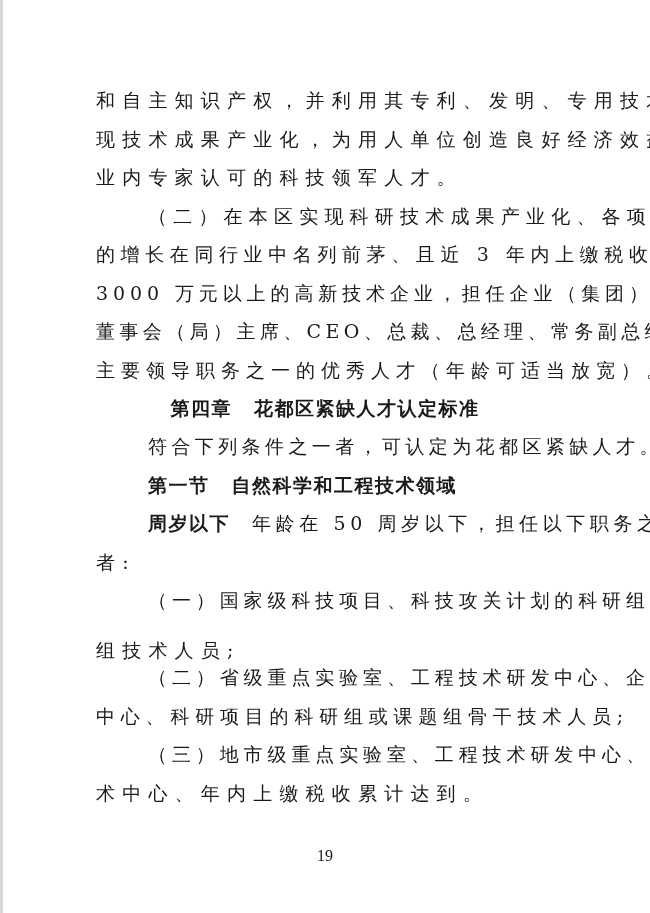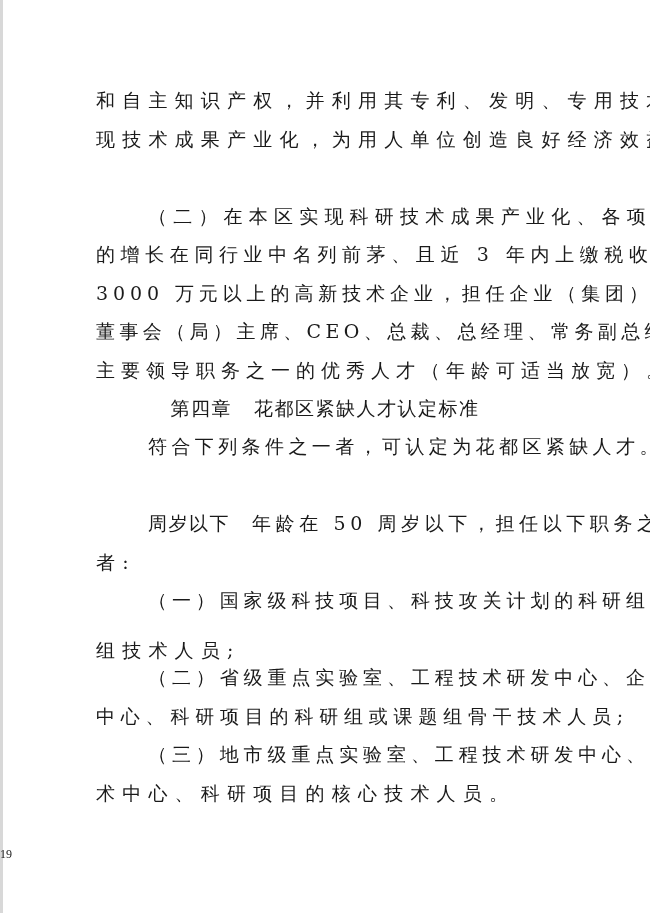--- a/index.html
+++ b/index.html
@@ -8,57 +8,61 @@
     font-family: "DejaVu Serif", "Liberation Serif", serif; color: #1a1a1a;
   }
   .page { position: absolute; left: 0; top: 0; width: 650px; height: 913px; }
   .edge { position: absolute; left: 0; top: 0; width: 3px; height: 913px; background: #d8d8d8; }
   .line {
     position: absolute; left: 96px; width: 460px; height: 24px; line-height: 24px;
     font-size: 19px; letter-spacing: 7.2px; white-space: nowrap;
   }
   .indent { left: 148px; }
   .center { left: 0; width: 650px; text-align: center; letter-spacing: 2px; }
-  .bold { font-family: "DejaVu Sans", "Liberation Sans", sans-serif; font-weight: normal; letter-spacing: 1.5px; }
+  .bold { font-family: "DejaVu Sans", "Liberation Sans", sans-serif; font-weight: bold; letter-spacing: 1.5px; }
   .gap { display: inline-block; width: 22px; }
   .pagenum {
-    position: absolute; left: 0; width: 650px; top: 847px;
-    font-size: 12px; font-family: "Liberation Serif", serif;
+    position: absolute; left: 0; width: 650px; text-align: center; top: 847px;
+    font-size: 16px; font-family: "Liberation Serif", serif;
   }
 </style>
 </head>
 <body>
 
 <div class="page">
   <div class="edge"></div>
 
   <div class="line" style="top:88px">和自主知识产权，并利用其专利、发明、专用技术在本区实</div>
   <div class="line" style="top:127px">现技术成果产业化，为用人单位创造良好经济效益，得到行</div>
+  <div class="line" style="top:165px">业内专家认可的科技领军人才。</div>
   <div class="line indent" style="top:204px; letter-spacing:6.2px">（二）在本区实现科研技术成果产业化、各项经济指标</div>
   <div class="line" style="top:242px; letter-spacing:5.6px">的增长在同行业中名列前茅、且近 3 年内上缴税收累计达到</div>
   <div class="line" style="top:281px; letter-spacing:4.9px">3000 万元以上的高新技术企业，担任企业（集团）董事长、</div>
   <div class="line" style="top:319px; letter-spacing:4.4px">董事会（局）主席、CEO、总裁、总经理、常务副总经理等</div>
   <div class="line" style="top:358px; letter-spacing:6.0px">主要领导职务之一的优秀人才（年龄可适当放宽）。</div>
 
   <div class="line center bold" style="top:396px">
     <span>第四章</span><span class="gap"></span><span>花都区紧缺人才认定标准</span>
   </div>
 
   <div class="line indent" style="top:434px; letter-spacing:4.4px">符合下列条件之一者，可认定为花都区紧缺人才。</div>
 
+  <div class="line indent bold" style="top:473px">
+    <span>第一节</span><span class="gap"></span><span>自然科学和工程技术领域</span>
+  </div>
 
   <div class="line indent" style="top:511px">
     <span class="bold">周岁以下</span><span class="gap"></span><span style="letter-spacing:4.6px">年龄在 50 周岁以下，担任以下职务之一</span>
   </div>
   <div class="line" style="top:550px">者:</div>
 
   <div class="line indent" style="top:588px; letter-spacing:4.9px">（一）国家级科技项目、科技攻关计划的科研组或课题</div>
   <div class="line" style="top:638px">组技术人员;</div>
   <div class="line indent" style="top:665px; letter-spacing:4.9px">（二）省级重点实验室、工程技术研发中心、企业技术</div>
   <div class="line" style="top:704px; letter-spacing:5.8px">中心、科研项目的科研组或课题组骨干技术人员;</div>
   <div class="line indent" style="top:742px; letter-spacing:4.9px">（三）地市级重点实验室、工程技术研发中心、企业技</div>
-  <div class="line" style="top:781px">术中心、科研项目的核心技术人员。</div>
+  <div class="line" style="top:781px">术中心、年内上缴税收累计达到。</div>
 </div>
 
 <div class="page" style="pointer-events:none">
 </div>
 
 <div class="pagenum">19</div>
 
 </body></html>

